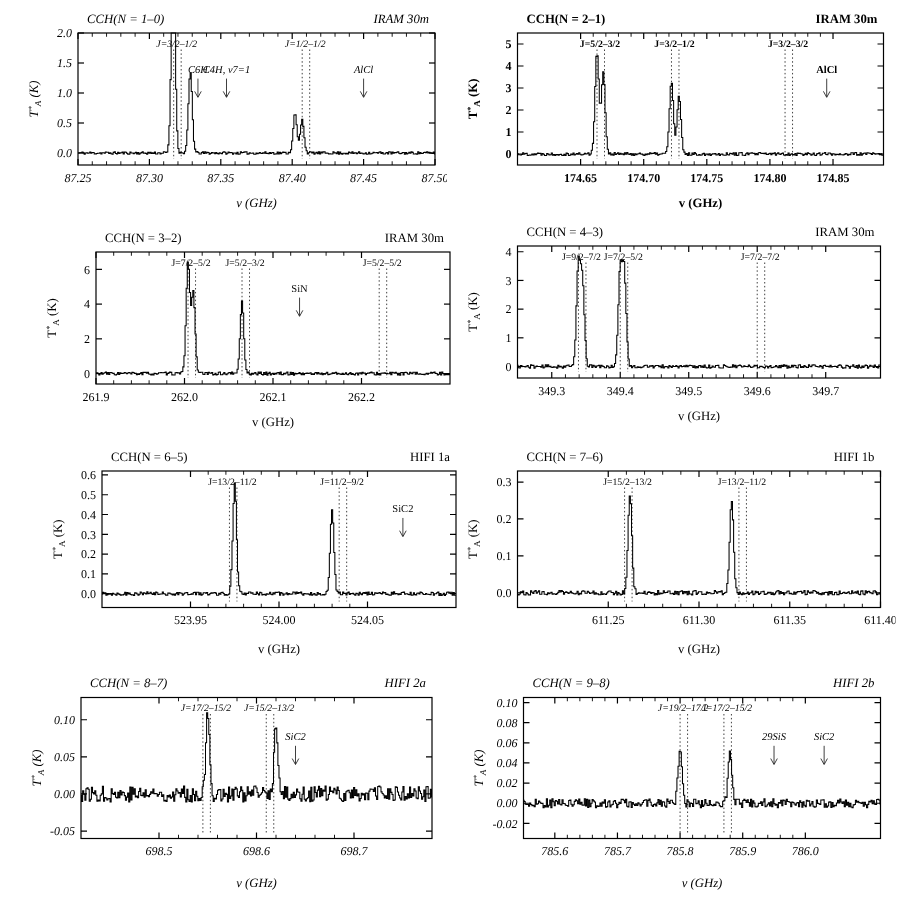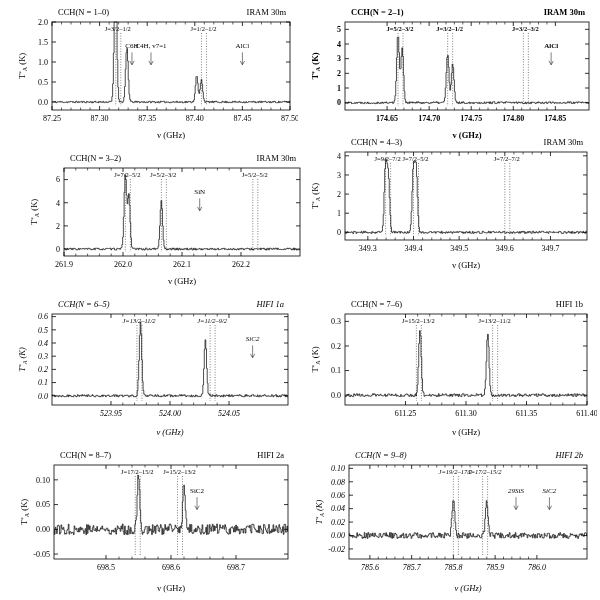--- a/index.html
+++ b/index.html
@@ -15,21 +15,21 @@
   .mol{font-size:7px;}
   .frame{fill:none;stroke:#000;stroke-width:0.8;}
   .spec{fill:none;stroke:#000;stroke-width:0.7;}
   .dot{stroke:#000;stroke-width:0.5;stroke-dasharray:1,1.6;}
   .arrow{stroke:#000;stroke-width:0.5;fill:none;}
 </style>
 </head>
 <body>
 
 <div id="sheet">
-    <div class="panel" style="left: 8px; top: 4px; width: 290px; height: 140px;">
+    <div class="panel" style="left: 8px; top: 4px; width: 290px; height: 140px; font-style: italic;">
       <svg width="290" height="140" viewBox="0 0 290 140">
         <text x="50" y="11" class="ttl">CCH(N = 1–0)</text>
         <text x="278" y="11" class="ttl" text-anchor="end">IRAM 30m</text>
         <rect x="44" y="18" width="238" height="88" class="frame"></rect>
         <line x1="44" y1="106" x2="44" y2="102" stroke="#000" stroke-width="0.8"></line>
         <line x1="44" y1="18" x2="44" y2="22" stroke="#000" stroke-width="0.8"></line>
         <text x="44" y="117" class="ax" text-anchor="middle">87.25</text>
         <line x1="91.5999999999973" y1="106" x2="91.5999999999973" y2="102" stroke="#000" stroke-width="0.8"></line>
         <line x1="91.5999999999973" y1="18" x2="91.5999999999973" y2="22" stroke="#000" stroke-width="0.8"></line>
         <text x="91.5999999999973" y="117" class="ax" text-anchor="middle">87.30</text>
@@ -276,21 +276,21 @@
         <line x1="146.35000000000377" y1="29" x2="146.35000000000377" y2="102" class="dot"></line>
         <text x="143.35000000000377" y="27" class="lab" text-anchor="middle">J=5/2–3/2</text>
         <line x1="232.80000000001343" y1="29" x2="232.80000000001343" y2="102" class="dot"></line>
         <line x1="237.80000000001343" y1="29" x2="237.80000000001343" y2="102" class="dot"></line>
         <text x="234.80000000001343" y="27" class="lab" text-anchor="middle">J=5/2–5/2</text>
         <text x="179.69999999999916" y="44.4" class="mol" text-anchor="middle">SiN</text>
         <line x1="179.69999999999916" y1="48.4" x2="179.69999999999916" y2="60.4" class="arrow"></line>
         <path d="M177.49999999999918,56.9 L179.69999999999916,60.9 L181.89999999999915,56.9" class="arrow"></path>
       </svg>
     </div>
-    <div class="panel" style="left: 305px; top: 134px; width: 292px; height: 140px; text-align: right;">
+    <div class="panel" style="left: 305px; top: 146px; width: 292px; height: 140px; text-align: right;">
       <svg width="292" height="140" viewBox="0 0 292 140">
         <text x="46" y="11" class="ttl">CCH(N = 4–3)</text>
         <text x="278" y="11" class="ttl" text-anchor="end">IRAM 30m</text>
         <rect x="40" y="18" width="242" height="88" class="frame"></rect>
         <line x1="62.83018867925165" y1="106" x2="62.83018867925165" y2="102" stroke="#000" stroke-width="0.8"></line>
         <line x1="62.83018867925165" y1="18" x2="62.83018867925165" y2="22" stroke="#000" stroke-width="0.8"></line>
         <text x="62.83018867925165" y="117" class="ax" text-anchor="middle">349.3</text>
         <line x1="108.490566037729" y1="106" x2="108.490566037729" y2="102" stroke="#000" stroke-width="0.8"></line>
         <line x1="108.490566037729" y1="18" x2="108.490566037729" y2="22" stroke="#000" stroke-width="0.8"></line>
         <text x="108.490566037729" y="117" class="ax" text-anchor="middle">349.4</text>
@@ -359,21 +359,21 @@
         <line x1="85.63773584905807" y1="29" x2="85.63773584905807" y2="102" class="dot"></line>
         <text x="82.63773584905807" y="27" class="lab" text-anchor="middle">J=9/2–7/2</text>
         <line x1="108.490566037729" y1="29" x2="108.490566037729" y2="102" class="dot"></line>
         <line x1="113.490566037729" y1="29" x2="113.490566037729" y2="102" class="dot"></line>
         <text x="110.490566037729" y="27" class="lab" text-anchor="middle">J=7/2–5/2</text>
         <line x1="199.8113207547356" y1="29" x2="199.8113207547356" y2="102" class="dot"></line>
         <line x1="204.8113207547356" y1="29" x2="204.8113207547356" y2="102" class="dot"></line>
         <text x="201.8113207547356" y="27" class="lab" text-anchor="middle">J=7/2–7/2</text>
       </svg>
     </div>
-    <div class="panel" style="left: 8px; top: 296px; width: 290px; height: 145px; font-style: italic;">
+    <div class="panel" style="left: 24px; top: 296px; width: 290px; height: 145px;">
       <svg width="290" height="145" viewBox="0 0 290 145">
         <text x="50" y="11" class="ttl">CCH(N = 6–5)</text>
         <text x="276" y="11" class="ttl" text-anchor="end">HIFI 1a</text>
         <rect x="44" y="18" width="236" height="91" class="frame"></rect>
         <line x1="103.00000000006708" y1="109" x2="103.00000000006708" y2="105" stroke="#000" stroke-width="0.8"></line>
         <line x1="103.00000000006708" y1="18" x2="103.00000000006708" y2="22" stroke="#000" stroke-width="0.8"></line>
         <text x="103.00000000006708" y="120" class="ax" text-anchor="middle">523.95</text>
         <line x1="162" y1="109" x2="162" y2="105" stroke="#000" stroke-width="0.8"></line>
         <line x1="162" y1="18" x2="162" y2="22" stroke="#000" stroke-width="0.8"></line>
         <text x="162" y="120" class="ax" text-anchor="middle">524.00</text>
@@ -492,21 +492,21 @@
         </g>
         <path d="M40.00,100.21 L40.38,100.21 L40.38,100.62 L40.76,100.62 L41.13,100.62 L41.13,99.98 L41.51,99.98 L41.89,99.98 L41.89,98.47 L42.27,98.47 L42.65,98.47 L42.65,98.90 L43.03,98.90 L43.40,98.90 L43.40,98.09 L43.78,98.09 L44.16,98.09 L44.16,100.50 L44.54,100.50 L44.92,100.50 L44.92,100.62 L45.29,100.62 L45.67,100.62 L45.67,99.01 L46.05,99.01 L46.43,99.01 L46.43,99.84 L46.81,99.84 L47.18,99.84 L47.18,100.63 L47.56,100.63 L47.94,100.63 L47.94,100.59 L48.32,100.59 L48.70,100.59 L48.70,97.79 L49.08,97.79 L49.45,97.79 L49.45,98.88 L49.83,98.88 L50.21,98.88 L50.21,99.59 L50.59,99.59 L50.97,99.59 L50.97,98.11 L51.34,98.11 L51.72,98.11 L51.72,97.75 L52.10,97.75 L52.48,97.75 L52.48,99.53 L52.86,99.53 L53.23,99.53 L53.23,98.73 L53.61,98.73 L53.99,98.73 L53.99,97.92 L54.37,97.92 L54.75,97.92 L54.75,100.14 L55.13,100.14 L55.50,100.14 L55.50,100.18 L55.88,100.18 L56.26,100.18 L56.26,98.52 L56.64,98.52 L57.02,98.52 L57.02,98.34 L57.39,98.34 L57.77,98.34 L57.77,100.10 L58.15,100.10 L58.53,100.10 L58.53,100.10 L58.91,100.10 L59.28,100.10 L59.28,100.49 L59.66,100.49 L60.04,100.49 L60.04,99.25 L60.42,99.25 L60.80,99.25 L60.80,99.82 L61.18,99.82 L61.55,99.82 L61.55,99.34 L61.93,99.34 L62.31,99.34 L62.31,98.88 L62.69,98.88 L63.07,98.88 L63.07,100.10 L63.44,100.10 L63.82,100.10 L63.82,99.89 L64.20,99.89 L64.58,99.89 L64.58,100.00 L64.96,100.00 L65.33,100.00 L65.33,100.31 L65.71,100.31 L66.09,100.31 L66.09,99.75 L66.47,99.75 L66.85,99.75 L66.85,98.92 L67.23,98.92 L67.60,98.92 L67.60,97.69 L67.98,97.69 L68.36,97.69 L68.36,98.66 L68.74,98.66 L69.12,98.66 L69.12,97.75 L69.49,97.75 L69.87,97.75 L69.87,98.38 L70.25,98.38 L70.63,98.38 L70.63,100.20 L71.01,100.20 L71.38,100.20 L71.38,98.97 L71.76,98.97 L72.14,98.97 L72.14,98.49 L72.52,98.49 L72.90,98.49 L72.90,98.98 L73.28,98.98 L73.65,98.98 L73.65,99.65 L74.03,99.65 L74.41,99.65 L74.41,99.15 L74.79,99.15 L75.17,99.15 L75.17,98.21 L75.54,98.21 L75.92,98.21 L75.92,99.25 L76.30,99.25 L76.68,99.25 L76.68,99.51 L77.06,99.51 L77.43,99.51 L77.43,99.89 L77.81,99.89 L78.19,99.89 L78.19,99.90 L78.57,99.90 L78.95,99.90 L78.95,99.51 L79.33,99.51 L79.70,99.51 L79.70,98.10 L80.08,98.10 L80.46,98.10 L80.46,100.46 L80.84,100.46 L81.22,100.46 L81.22,99.48 L81.59,99.48 L81.97,99.48 L81.97,100.03 L82.35,100.03 L82.73,100.03 L82.73,98.15 L83.11,98.15 L83.48,98.15 L83.48,97.89 L83.86,97.89 L84.24,97.89 L84.24,98.17 L84.62,98.17 L85.00,98.17 L85.00,99.44 L85.38,99.44 L85.75,99.44 L85.75,99.49 L86.13,99.49 L86.51,99.49 L86.51,98.10 L86.89,98.10 L87.27,98.10 L87.27,98.81 L87.64,98.81 L88.02,98.81 L88.02,99.61 L88.40,99.61 L88.78,99.61 L88.78,99.37 L89.16,99.37 L89.53,99.37 L89.53,99.26 L89.91,99.26 L90.29,99.26 L90.29,97.95 L90.67,97.95 L91.05,97.95 L91.05,100.19 L91.43,100.19 L91.80,100.19 L91.80,99.22 L92.18,99.22 L92.56,99.22 L92.56,99.90 L92.94,99.90 L93.32,99.90 L93.32,99.86 L93.69,99.86 L94.07,99.86 L94.07,100.51 L94.45,100.51 L94.83,100.51 L94.83,100.55 L95.21,100.55 L95.58,100.55 L95.58,98.55 L95.96,98.55 L96.34,98.55 L96.34,100.34 L96.72,100.34 L97.10,100.34 L97.10,99.93 L97.48,99.93 L97.85,99.93 L97.85,99.95 L98.23,99.95 L98.61,99.95 L98.61,100.36 L98.99,100.36 L99.37,100.36 L99.37,99.36 L99.74,99.36 L100.12,99.36 L100.12,98.54 L100.50,98.54 L100.88,98.54 L100.88,98.04 L101.26,98.04 L101.63,98.04 L101.63,97.95 L102.01,97.95 L102.39,97.95 L102.39,98.94 L102.77,98.94 L103.15,98.94 L103.15,98.94 L103.53,98.94 L103.90,98.94 L103.90,100.46 L104.28,100.46 L104.66,100.46 L104.66,99.44 L105.04,99.44 L105.42,99.44 L105.42,98.14 L105.79,98.14 L106.17,98.14 L106.17,100.57 L106.55,100.57 L106.93,100.57 L106.93,99.01 L107.31,99.01 L107.68,99.01 L107.68,99.83 L108.06,99.83 L108.44,99.83 L108.44,100.62 L108.82,100.62 L109.20,100.62 L109.20,100.26 L109.58,100.26 L109.95,100.26 L109.95,97.86 L110.33,97.86 L110.71,97.86 L110.71,99.90 L111.09,99.90 L111.47,99.90 L111.47,96.38 L111.84,96.38 L112.22,96.38 L112.22,88.82 L112.60,88.82 L112.98,88.82 L112.98,70.97 L113.36,70.97 L113.73,70.97 L113.73,47.54 L114.11,47.54 L114.49,47.54 L114.49,34.66 L114.87,34.66 L115.25,34.66 L115.25,39.89 L115.63,39.89 L116.00,39.89 L116.00,61.21 L116.38,61.21 L116.76,61.21 L116.76,82.76 L117.14,82.76 L117.52,82.76 L117.52,95.20 L117.89,95.20 L118.27,95.20 L118.27,96.53 L118.65,96.53 L119.03,96.53 L119.03,100.28 L119.41,100.28 L119.78,100.28 L119.78,99.71 L120.16,99.71 L120.54,99.71 L120.54,99.26 L120.92,99.26 L121.30,99.26 L121.30,99.46 L121.68,99.46 L122.05,99.46 L122.05,99.39 L122.43,99.39 L122.81,99.39 L122.81,99.41 L123.19,99.41 L123.57,99.41 L123.57,99.65 L123.94,99.65 L124.32,99.65 L124.32,98.26 L124.70,98.26 L125.08,98.26 L125.08,100.02 L125.46,100.02 L125.83,100.02 L125.83,100.11 L126.21,100.11 L126.59,100.11 L126.59,98.91 L126.97,98.91 L127.35,98.91 L127.35,98.55 L127.73,98.55 L128.10,98.55 L128.10,98.93 L128.48,98.93 L128.86,98.93 L128.86,99.57 L129.24,99.57 L129.62,99.57 L129.62,99.03 L129.99,99.03 L130.37,99.03 L130.37,99.15 L130.75,99.15 L131.13,99.15 L131.13,100.62 L131.51,100.62 L131.88,100.62 L131.88,99.62 L132.26,99.62 L132.64,99.62 L132.64,100.41 L133.02,100.41 L133.40,100.41 L133.40,97.69 L133.78,97.69 L134.15,97.69 L134.15,100.14 L134.53,100.14 L134.91,100.14 L134.91,99.27 L135.29,99.27 L135.67,99.27 L135.67,99.74 L136.04,99.74 L136.42,99.74 L136.42,99.45 L136.80,99.45 L137.18,99.45 L137.18,97.81 L137.56,97.81 L137.93,97.81 L137.93,99.07 L138.31,99.07 L138.69,99.07 L138.69,99.02 L139.07,99.02 L139.45,99.02 L139.45,98.90 L139.83,98.90 L140.20,98.90 L140.20,97.95 L140.58,97.95 L140.96,97.95 L140.96,98.05 L141.34,98.05 L141.72,98.05 L141.72,99.84 L142.09,99.84 L142.47,99.84 L142.47,99.81 L142.85,99.81 L143.23,99.81 L143.23,99.56 L143.61,99.56 L143.98,99.56 L143.98,100.30 L144.36,100.30 L144.74,100.30 L144.74,98.26 L145.12,98.26 L145.50,98.26 L145.50,99.95 L145.88,99.95 L146.25,99.95 L146.25,98.31 L146.63,98.31 L147.01,98.31 L147.01,100.47 L147.39,100.47 L147.77,100.47 L147.77,98.47 L148.14,98.47 L148.52,98.47 L148.52,98.11 L148.90,98.11 L149.28,98.11 L149.28,97.87 L149.66,97.87 L150.03,97.87 L150.03,99.80 L150.41,99.80 L150.79,99.80 L150.79,98.34 L151.17,98.34 L151.55,98.34 L151.55,99.31 L151.93,99.31 L152.30,99.31 L152.30,98.37 L152.68,98.37 L153.06,98.37 L153.06,100.56 L153.44,100.56 L153.82,100.56 L153.82,98.24 L154.19,98.24 L154.57,98.24 L154.57,99.99 L154.95,99.99 L155.33,99.99 L155.33,99.97 L155.71,99.97 L156.08,99.97 L156.08,100.58 L156.46,100.58 L156.84,100.58 L156.84,98.14 L157.22,98.14 L157.60,98.14 L157.60,97.85 L157.98,97.85 L158.35,97.85 L158.35,97.69 L158.73,97.69 L159.11,97.69 L159.11,100.24 L159.49,100.24 L159.87,100.24 L159.87,99.41 L160.24,99.41 L160.62,99.41 L160.62,98.52 L161.00,98.52 L161.38,98.52 L161.38,98.54 L161.76,98.54 L162.13,98.54 L162.13,98.51 L162.51,98.51 L162.89,98.51 L162.89,100.34 L163.27,100.34 L163.65,100.34 L163.65,100.23 L164.02,100.23 L164.40,100.23 L164.40,99.98 L164.78,99.98 L165.16,99.98 L165.16,100.29 L165.54,100.29 L165.92,100.29 L165.92,98.75 L166.29,98.75 L166.67,98.75 L166.67,99.51 L167.05,99.51 L167.43,99.51 L167.43,98.99 L167.81,98.99 L168.18,98.99 L168.18,99.36 L168.56,99.36 L168.94,99.36 L168.94,99.88 L169.32,99.88 L169.70,99.88 L169.70,99.82 L170.07,99.82 L170.45,99.82 L170.45,99.72 L170.83,99.72 L171.21,99.72 L171.21,97.73 L171.59,97.73 L171.97,97.73 L171.97,98.45 L172.34,98.45 L172.72,98.45 L172.72,99.50 L173.10,99.50 L173.48,99.50 L173.48,98.68 L173.86,98.68 L174.23,98.68 L174.23,98.41 L174.61,98.41 L174.99,98.41 L174.99,98.59 L175.37,98.59 L175.75,98.59 L175.75,97.87 L176.12,97.87 L176.50,97.87 L176.50,100.56 L176.88,100.56 L177.26,100.56 L177.26,99.67 L177.64,99.67 L178.02,99.67 L178.02,99.14 L178.39,99.14 L178.77,99.14 L178.77,98.80 L179.15,98.80 L179.53,98.80 L179.53,92.95 L179.91,92.95 L180.28,92.95 L180.28,83.97 L180.66,83.97 L181.04,83.97 L181.04,65.44 L181.42,65.44 L181.80,65.44 L181.80,43.88 L182.17,43.88 L182.55,43.88 L182.55,38.28 L182.93,38.28 L183.31,38.28 L183.31,50.58 L183.69,50.58 L184.07,50.58 L184.07,72.14 L184.44,72.14 L184.82,72.14 L184.82,89.79 L185.20,89.79 L185.58,89.79 L185.58,95.79 L185.96,95.79 L186.33,95.79 L186.33,99.07 L186.71,99.07 L187.09,99.07 L187.09,100.39 L187.47,100.39 L187.85,100.39 L187.85,98.71 L188.22,98.71 L188.60,98.71 L188.60,99.92 L188.98,99.92 L189.36,99.92 L189.36,100.53 L189.74,100.53 L190.12,100.53 L190.12,99.24 L190.49,99.24 L190.87,99.24 L190.87,100.21 L191.25,100.21 L191.63,100.21 L191.63,99.73 L192.01,99.73 L192.38,99.73 L192.38,99.71 L192.76,99.71 L193.14,99.71 L193.14,98.70 L193.52,98.70 L193.90,98.70 L193.90,100.38 L194.27,100.38 L194.65,100.38 L194.65,99.38 L195.03,99.38 L195.41,99.38 L195.41,99.13 L195.79,99.13 L196.17,99.13 L196.17,98.09 L196.54,98.09 L196.92,98.09 L196.92,100.41 L197.30,100.41 L197.68,100.41 L197.68,100.01 L198.06,100.01 L198.43,100.01 L198.43,98.20 L198.81,98.20 L199.19,98.20 L199.19,99.16 L199.57,99.16 L199.95,99.16 L199.95,98.45 L200.32,98.45 L200.70,98.45 L200.70,100.32 L201.08,100.32 L201.46,100.32 L201.46,99.60 L201.84,99.60 L202.22,99.60 L202.22,98.56 L202.59,98.56 L202.97,98.56 L202.97,98.54 L203.35,98.54 L203.73,98.54 L203.73,98.16 L204.11,98.16 L204.48,98.16 L204.48,100.31 L204.86,100.31 L205.24,100.31 L205.24,100.09 L205.62,100.09 L206.00,100.09 L206.00,99.88 L206.37,99.88 L206.75,99.88 L206.75,98.77 L207.13,98.77 L207.51,98.77 L207.51,99.28 L207.89,99.28 L208.27,99.28 L208.27,98.82 L208.64,98.82 L209.02,98.82 L209.02,100.31 L209.40,100.31 L209.78,100.31 L209.78,99.20 L210.16,99.20 L210.53,99.20 L210.53,100.44 L210.91,100.44 L211.29,100.44 L211.29,99.93 L211.67,99.93 L212.05,99.93 L212.05,98.63 L212.42,98.63 L212.80,98.63 L212.80,98.03 L213.18,98.03 L213.56,98.03 L213.56,97.71 L213.94,97.71 L214.32,97.71 L214.32,100.02 L214.69,100.02 L215.07,100.02 L215.07,98.41 L215.45,98.41 L215.83,98.41 L215.83,99.67 L216.21,99.67 L216.58,99.67 L216.58,99.00 L216.96,99.00 L217.34,99.00 L217.34,100.53 L217.72,100.53 L218.10,100.53 L218.10,99.26 L218.47,99.26 L218.85,99.26 L218.85,99.29 L219.23,99.29 L219.61,99.29 L219.61,98.18 L219.99,98.18 L220.37,98.18 L220.37,97.96 L220.74,97.96 L221.12,97.96 L221.12,99.74 L221.50,99.74 L221.88,99.74 L221.88,99.49 L222.26,99.49 L222.63,99.49 L222.63,100.03 L223.01,100.03 L223.39,100.03 L223.39,100.14 L223.77,100.14 L224.15,100.14 L224.15,98.64 L224.52,98.64 L224.90,98.64 L224.90,100.11 L225.28,100.11 L225.66,100.11 L225.66,99.09 L226.04,99.09 L226.42,99.09 L226.42,98.40 L226.79,98.40 L227.17,98.40 L227.17,98.44 L227.55,98.44 L227.93,98.44 L227.93,98.32 L228.31,98.32 L228.68,98.32 L228.68,98.23 L229.06,98.23 L229.44,98.23 L229.44,99.43 L229.82,99.43 L230.20,99.43 L230.20,98.85 L230.57,98.85 L230.95,98.85 L230.95,97.76 L231.33,97.76 L231.71,97.76 L231.71,100.49 L232.09,100.49 L232.47,100.49 L232.47,100.26 L232.84,100.26 L233.22,100.26 L233.22,97.91 L233.60,97.91 L233.98,97.91 L233.98,98.84 L234.36,98.84 L234.73,98.84 L234.73,99.42 L235.11,99.42 L235.49,99.42 L235.49,98.71 L235.87,98.71 L236.25,98.71 L236.25,99.37 L236.62,99.37 L237.00,99.37 L237.00,97.70 L237.38,97.70 L237.76,97.70 L237.76,97.84 L238.14,97.84 L238.52,97.84 L238.52,98.30 L238.89,98.30 L239.27,98.30 L239.27,99.49 L239.65,99.49 L240.03,99.49 L240.03,98.77 L240.41,98.77 L240.78,98.77 L240.78,100.23 L241.16,100.23 L241.54,100.23 L241.54,99.75 L241.92,99.75 L242.30,99.75 L242.30,100.51 L242.67,100.51 L243.05,100.51 L243.05,99.23 L243.43,99.23 L243.81,99.23 L243.81,100.15 L244.19,100.15 L244.57,100.15 L244.57,99.01 L244.94,99.01 L245.32,99.01 L245.32,98.84 L245.70,98.84 L246.08,98.84 L246.08,98.91 L246.46,98.91 L246.83,98.91 L246.83,100.57 L247.21,100.57 L247.59,100.57 L247.59,98.42 L247.97,98.42 L248.35,98.42 L248.35,99.78 L248.72,99.78 L249.10,99.78 L249.10,98.37 L249.48,98.37 L249.86,98.37 L249.86,100.54 L250.24,100.54 L250.62,100.54 L250.62,100.44 L250.99,100.44 L251.37,100.44 L251.37,98.94 L251.75,98.94 L252.13,98.94 L252.13,98.93 L252.51,98.93 L252.88,98.93 L252.88,100.45 L253.26,100.45 L253.64,100.45 L253.64,100.41 L254.02,100.41 L254.40,100.41 L254.40,97.98 L254.77,97.98 L255.15,97.98 L255.15,99.84 L255.53,99.84 L255.91,99.84 L255.91,99.60 L256.29,99.60 L256.67,99.60 L256.67,99.21 L257.04,99.21 L257.42,99.21 L257.42,98.77 L257.80,98.77 L258.18,98.77 L258.18,99.42 L258.56,99.42 L258.93,99.42 L258.93,99.72 L259.31,99.72 L259.69,99.72 L259.69,99.06 L260.07,99.06 L260.45,99.06 L260.45,98.51 L260.82,98.51 L261.20,98.51 L261.20,99.89 L261.58,99.89 L261.96,99.89 L261.96,99.79 L262.34,99.79 L262.72,99.79 L262.72,97.83 L263.09,97.83 L263.47,97.83 L263.47,99.54 L263.85,99.54 L264.23,99.54 L264.23,99.23 L264.61,99.23 L264.98,99.23 L264.98,98.54 L265.36,98.54 L265.74,98.54 L265.74,99.42 L266.12,99.42 L266.50,99.42 L266.50,98.07 L266.87,98.07 L267.25,98.07 L267.25,100.15 L267.63,100.15 L268.01,100.15 L268.01,100.46 L268.39,100.46 L268.77,100.46 L268.77,98.07 L269.14,98.07 L269.52,98.07 L269.52,97.79 L269.90,97.79 L270.28,97.79 L270.28,99.99 L270.66,99.99 L271.03,99.99 L271.03,100.53 L271.41,100.53 L271.79,100.53 L271.79,97.81 L272.17,97.81 L272.55,97.81 L272.55,99.39 L272.92,99.39 L273.30,99.39 L273.30,98.41 L273.68,98.41 L274.06,98.41 L274.06,98.11 L274.44,98.11 L274.82,98.11 L274.82,99.08 L275.19,99.08 L275.57,99.08 L275.57,99.29 L275.95,99.29 L276.33,99.29 L276.33,99.79 L276.71,99.79 L277.08,99.79 L277.08,98.01 L277.46,98.01 L277.84,98.01 L277.84,97.93 L278.22,97.93 L278.60,97.93 L278.60,98.53 L278.97,98.53 L279.35,98.53 L279.35,100.45 L279.73,100.45 L280.11,100.45 L280.11,99.81 L280.49,99.81 L280.87,99.81 L280.87,100.01 L281.24,100.01 L281.62,100.01 L281.62,99.19 L282.00,99.19" class="spec"></path>
         <line x1="111.38999999998693" y1="29" x2="111.38999999998693" y2="105" class="dot"></line>
         <line x1="116.38999999998693" y1="29" x2="116.38999999998693" y2="105" class="dot"></line>
         <text x="113.38999999998693" y="27" class="lab" text-anchor="middle">J=15/2–13/2</text>
         <line x1="187.61999999999864" y1="29" x2="187.61999999999864" y2="105" class="dot"></line>
         <line x1="192.61999999999864" y1="29" x2="192.61999999999864" y2="105" class="dot"></line>
         <text x="189.61999999999864" y="27" class="lab" text-anchor="middle">J=13/2–11/2</text>
       </svg>
     </div>
-    <div class="panel" style="left: 8px; top: 447px; width: 290px; height: 150px;">
+    <div class="panel" style="left: 8px; top: 447px; width: 290px; height: 150px; font-style: italic;">
       <svg width="290" height="150" viewBox="0 0 290 150">
         <text x="52" y="11" class="ttl">CCH(N = 8–7)</text>
         <text x="276" y="11" class="ttl" text-anchor="end">HIFI 2a</text>
         <rect x="46" y="18" width="234" height="94" class="frame"></rect>
         <line x1="98.00000000002464" y1="112" x2="98.00000000002464" y2="108" stroke="#000" stroke-width="0.8"></line>
         <line x1="98.00000000002464" y1="18" x2="98.00000000002464" y2="22" stroke="#000" stroke-width="0.8"></line>
         <text x="98.00000000002464" y="123" class="ax" text-anchor="middle">698.5</text>
         <line x1="163.00000000003695" y1="112" x2="163.00000000003695" y2="108" stroke="#000" stroke-width="0.8"></line>
         <line x1="163.00000000003695" y1="18" x2="163.00000000003695" y2="22" stroke="#000" stroke-width="0.8"></line>
         <text x="163.00000000003695" y="123" class="ax" text-anchor="middle">698.6</text>

